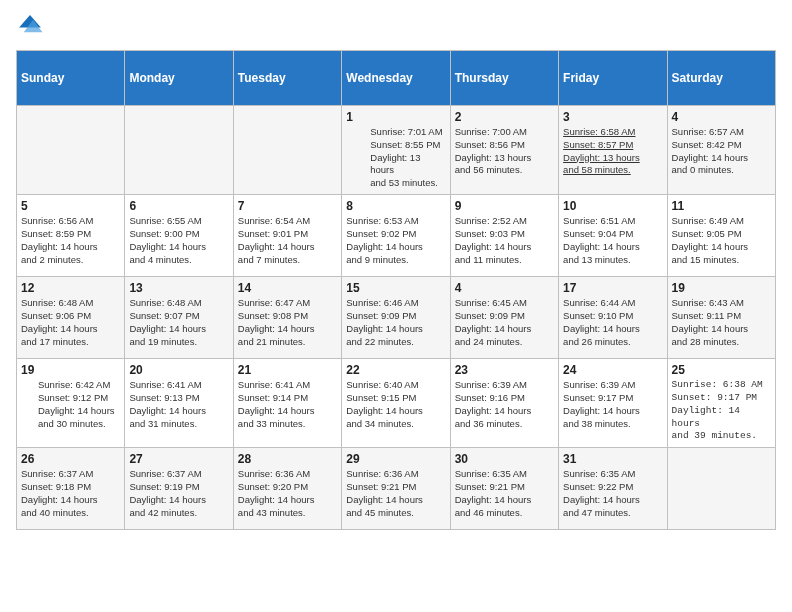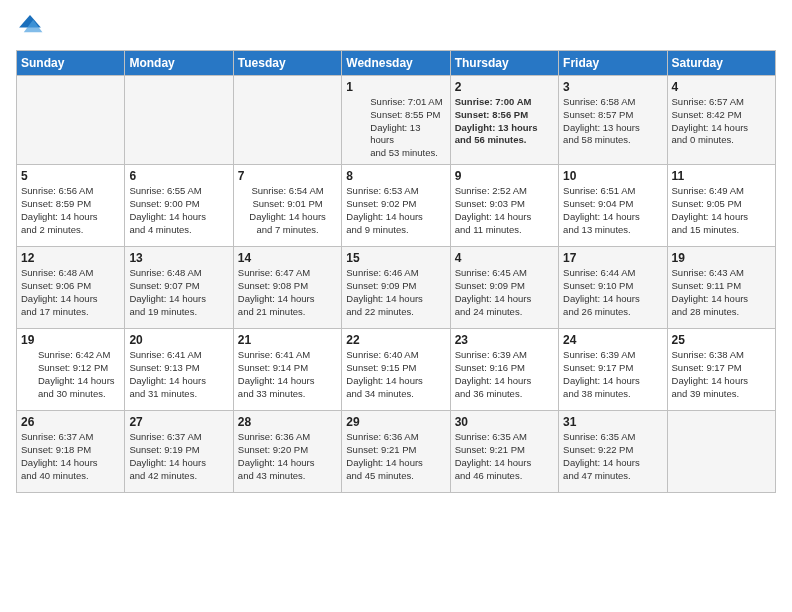--- a/index.html
+++ b/index.html
@@ -54,21 +54,21 @@
     table {
       width: 100%;
       border-collapse: collapse;
       table-layout: fixed;
     }
     thead tr th {
       background: #2877c5;
       color: #fff;
       font-size: 12px;
       font-weight: bold;
-      padding: 5px 4px;
+      padding: 20px 4px;
       text-align: left;
       border: 1px solid #c0c0c0;
     }
     tbody tr td {
       border: 1px solid #c0c0c0;
       vertical-align: top;
       padding: 4px 4px 4px 4px;
       font-size: 10px;
       color: #333;
       height: 82px;
@@ -132,28 +132,28 @@
           <td class="empty"></td>
           <td>
             <span class="day-num">1</span>
             <div class="cell-info" style="white-space: pre-line; margin-left: 24px;">Sunrise: 7:01 AM
 Sunset: 8:55 PM
 Daylight: 13 hours
 and 53 minutes.</div>
           </td>
           <td>
             <span class="day-num">2</span>
-            <div class="cell-info" style="white-space: pre-line; font-weight: bold;">Sunrise: 7:00 AM
+            <div class="cell-info" style="white-space: pre-line;">Sunrise: 7:00 AM
 Sunset: 8:56 PM
 Daylight: 13 hours
 and 56 minutes.</div>
           </td>
           <td>
             <span class="day-num">3</span>
-            <div class="cell-info" style="white-space: pre-line;">Sunrise: 6:58 AM
+            <div class="cell-info" style="white-space: pre-line; text-decoration: underline;">Sunrise: 6:58 AM
 Sunset: 8:57 PM
 Daylight: 13 hours
 and 58 minutes.</div>
           </td>
           <td>
             <span class="day-num">4</span>
             <div class="cell-info" style="white-space: pre-line;">Sunrise: 6:57 AM
 Sunset: 8:42 PM
 Daylight: 14 hours
 and 0 minutes.</div>
@@ -169,21 +169,21 @@
           </td>
           <td>
             <span class="day-num">6</span>
             <div class="cell-info" style="white-space: pre-line;">Sunrise: 6:55 AM
 Sunset: 9:00 PM
 Daylight: 14 hours
 and 4 minutes.</div>
           </td>
           <td>
             <span class="day-num">7</span>
-            <div class="cell-info" style="white-space: pre-line; text-align: center;">Sunrise: 6:54 AM
+            <div class="cell-info" style="white-space: pre-line;">Sunrise: 6:54 AM
 Sunset: 9:01 PM
 Daylight: 14 hours
 and 7 minutes.</div>
           </td>
           <td>
             <span class="day-num">8</span>
             <div class="cell-info" style="white-space: pre-line;">Sunrise: 6:53 AM
 Sunset: 9:02 PM
 Daylight: 14 hours
 and 9 minutes.</div>
@@ -299,21 +299,21 @@
           </td>
           <td>
             <span class="day-num">24</span>
             <div class="cell-info" style="white-space: pre-line;">Sunrise: 6:39 AM
 Sunset: 9:17 PM
 Daylight: 14 hours
 and 38 minutes.</div>
           </td>
           <td>
             <span class="day-num">25</span>
-            <div class="cell-info" style="white-space: pre-line;">Sunrise: 6:38 AM
+            <div class="cell-info" style="white-space: pre-line; font-family: Liberation Mono, monospace;">Sunrise: 6:38 AM
 Sunset: 9:17 PM
 Daylight: 14 hours
 and 39 minutes.</div>
           </td>
         </tr>
         <tr>
           <td>
             <span class="day-num">26</span>
             <div class="cell-info" style="white-space: pre-line;">Sunrise: 6:37 AM
 Sunset: 9:18 PM

